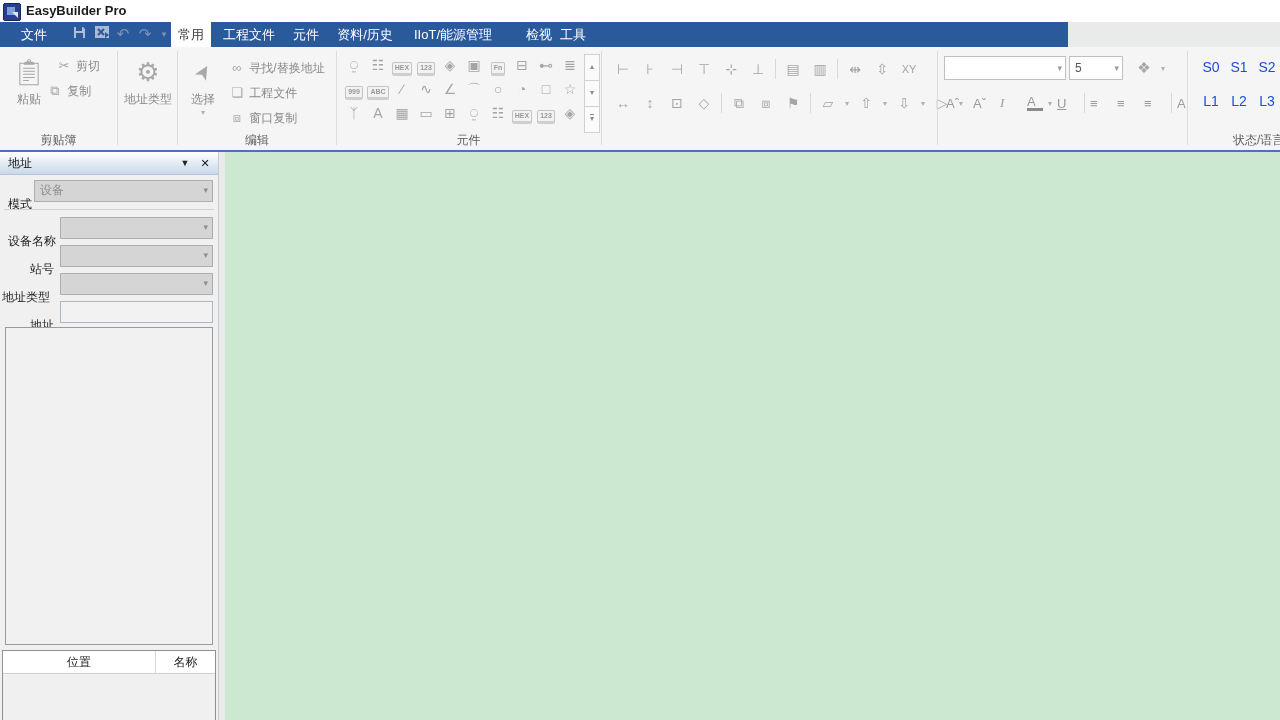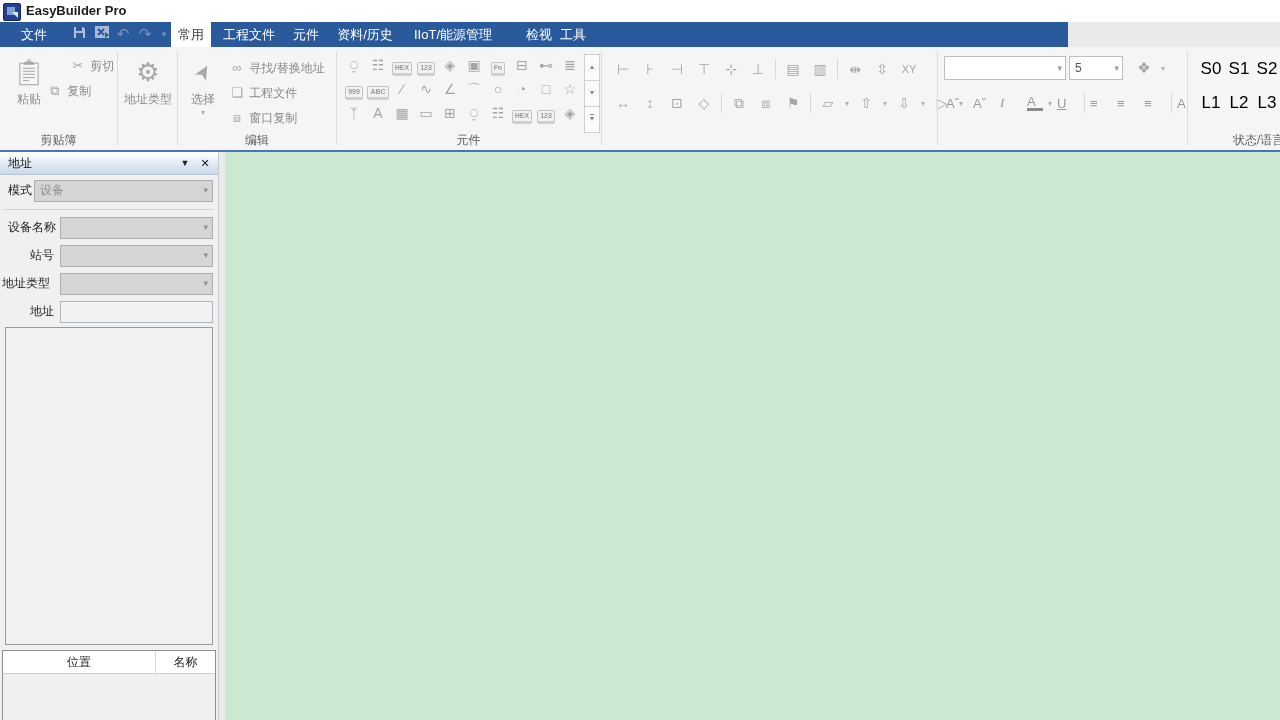--- a/index.html
+++ b/index.html
@@ -35,32 +35,32 @@
   .scrollbtn{position:absolute;left:584px;width:14px;height:25px;border:1px solid #d0d0d0;background:#fbfbfb;text-align:center;line-height:24px;font-size:8px;color:#8a8a8a;}
   .ovbar{border-top:1px solid #8a8a8a;display:inline-block;line-height:7px;}
   .arr-row{position:absolute;display:flex;align-items:center;gap:7px;}
   .arr-ico{width:20px;text-align:center;font-size:14px;color:#a5a5a5;}
   .mini-caret{font-size:8px;color:#b0b0b0;}
   .rsep{width:1px;height:20px;background:#d8d8d8;}
   .combo{position:absolute;height:22px;background:#ffffff;border:1px solid #c0c0c0;}
   .combo .val{position:absolute;left:5px;top:0;line-height:22px;font-size:12px;color:#555;}
   .combo .ccaret{position:absolute;right:3px;top:0;line-height:22px;font-size:9px;color:#9a9a9a;}
   .fnt-ico{width:22px;text-align:left;font-size:13px;color:#9a9a9a;}
-  .state-item{width:26px;text-align:center;font-size:17px;color:#000000;}
+  .state-item{width:26px;text-align:center;font-size:14px;color:#1d4ed8;}
 
   
   #blue-line{left:0;top:150px;width:1280px;height:2px;background:#4a74b8;}
   #canvas{left:225px;top:152px;width:1055px;height:568px;background:#cde8d1;}
 
   
   #panel{left:0;top:152px;width:218px;height:568px;background:#f0f0f0;border-right:1px solid #c8cdd4;}
   #panel-title{position:absolute;left:0;top:0;width:218px;height:22px;background:linear-gradient(to bottom,#ffffff,#c9d8ea);border-bottom:1px solid #b9c4d2;}
   #panel-title .t{position:absolute;left:8px;top:3px;font-size:12px;color:#111;}
   .pt-btn{position:absolute;top:3px;width:18px;height:16px;text-align:center;font-size:11px;color:#222;line-height:16px;}
-  .p-label{position:absolute;font-size:12px;color:#222;line-height:20px;}
+  .p-label{position:absolute;font-size:12px;color:#222;line-height:20px;margin-top:14px;}
   .p-combo{position:absolute;height:20px;background:#d5d5d5;border:1px solid #aeaeae;}
   .p-combo .val{position:absolute;left:5px;top:0;line-height:18px;font-size:12px;color:#8f8f8f;}
   .p-combo .ccaret{position:absolute;right:4px;top:0;line-height:18px;font-size:9px;color:#8f8f8f;}
   .p-input{position:absolute;height:20px;background:#f2f2f2;border:1px solid #aeb6bf;}
   #p-sep{position:absolute;left:4px;top:57px;width:210px;height:1px;background:#d2d2d2;}
   #p-list{position:absolute;left:5px;top:175px;width:206px;height:316px;background:#f1f1f1;border:1px solid #9a9a9a;}
   #p-table{position:absolute;left:2px;top:498px;width:212px;height:70px;border:1px solid #8f8f8f;background:#f0f0f0;}
   #p-thead{position:absolute;left:0;top:0;width:212px;height:22px;background:#ffffff;border-bottom:1px solid #cfcfcf;}
   .th{position:absolute;top:0;height:22px;line-height:22px;font-size:12px;color:#222;text-align:center;}
   #th-div{position:absolute;left:152px;top:0;width:1px;height:22px;background:#d8d8d8;}
@@ -105,21 +105,21 @@
   <div class="mb-item" style="left:509px;width:36px;margin-left:12px;">检视</div>
   <div class="mb-item" style="left:555px;width:36px;">工具</div>
 </div>
 
 <div id="ribbon" class="abs">
 
   <div class="bigbtn" style="left:6px;">
     <span class="bico">📋︎</span>
     <span>粘贴</span>
   </div>
-  <div class="smallbtn" style="left:69px;top:8px;">
+  <div class="smallbtn" style="left:55px;top:8px;font-family:Liberation Serif, serif;">
     <span class="sico">✂</span>
     <span>剪切</span>
   </div>
   <div class="smallbtn" style="left:46px;top:33px;">
     <span class="sico">⧉</span>
     <span>复制</span>
   </div>
   <div class="grp-label" style="left:0;width:117px;">剪贴簿</div>
   <div class="vsep" style="left:117px;"></div>
 

